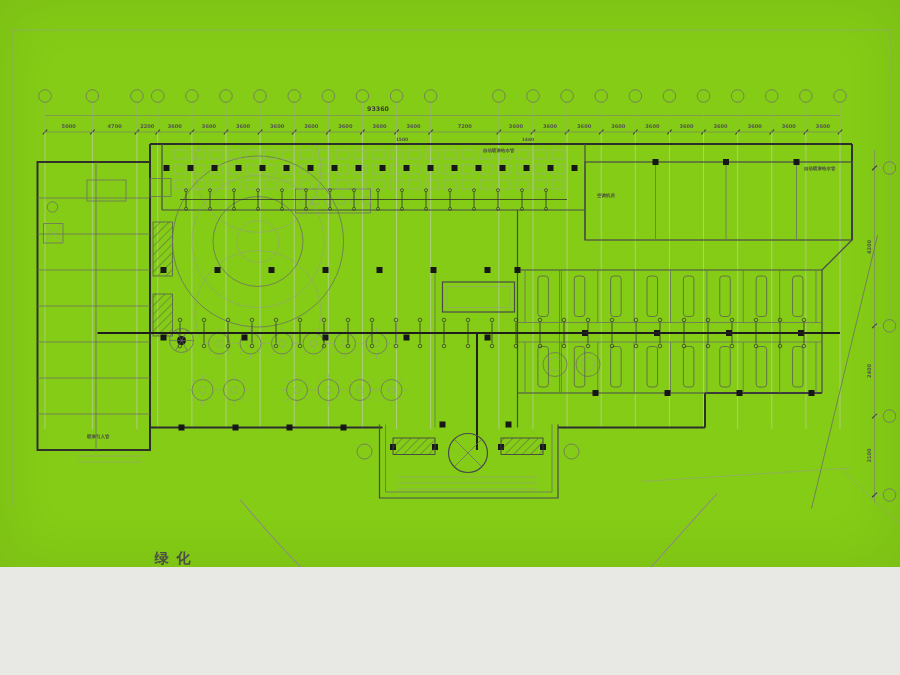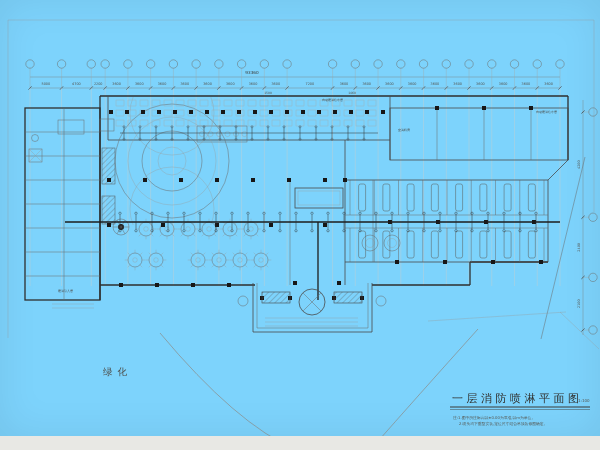--- a/index.html
+++ b/index.html
@@ -1,17 +1,17 @@
 <!DOCTYPE html>
 <html><head>
 <meta charset="utf-8">
 <style>
   html,body{margin:0;padding:0;background:#e8e8e4;}
-  .paper{position:relative;width:600px;height:436px;background:#7dd3fc;overflow:hidden;
-         box-shadow:inset 0 0 40px rgba(0,0,0,0.08);font-family:"DejaVu Sans",sans-serif;}
+  .paper{position:relative;width:600px;height:378px;background:#84cc16;overflow:hidden;
+         box-shadow:inset 0 0 40px rgba(0,0,0,0.08);font-family:"DejaVu Sans",sans-serif;font-weight:bold;}
   svg{position:absolute;top:0;left:0;}
   
   .w15{stroke:#2e2e2e;stroke-width:1.3;fill:none}
   .w08{stroke:#4a4a4a;stroke-width:0.8;fill:none}
   .w05{stroke:#6b6b6b;stroke-width:0.5;fill:none}
   .w03{stroke:#9a9a96;stroke-width:0.35;fill:none}
   .dim{stroke:#7a7a76;stroke-width:0.4;fill:none}
   .lead{stroke:#a5a5a0;stroke-width:0.35}
   .grid{stroke:#cfcfc9;stroke-width:0.4}
   .bub{stroke:#6d6d68;stroke-width:0.5;fill:none}

